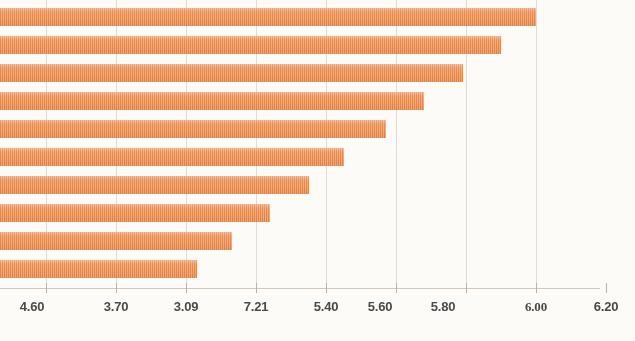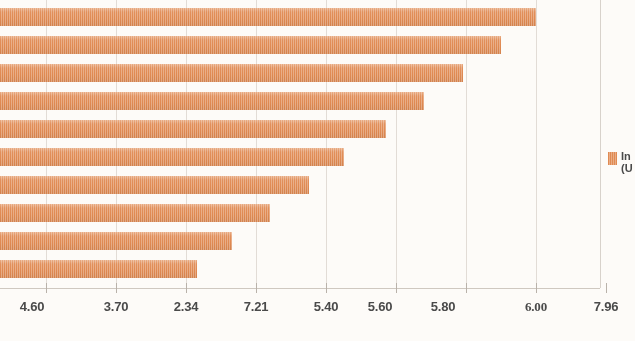--- a/index.html
+++ b/index.html
@@ -194,39 +194,29 @@
       </div>
   </div>
 
   <div id="axis-line"></div>
   <div id="x-axis">
       <div class="tick" style="left: 46px;"></div>
       <div class="tick-label" style="left: 32px;">4.60</div>
       <div class="tick" style="left: 116px;"></div>
       <div class="tick-label" style="left: 116px;">3.70</div>
       <div class="tick" style="left: 186px;"></div>
-      <div class="tick-label" style="left: 186px;">2.34</div>
+      <div class="tick-label" style="left: 186px;">3.09</div>
       <div class="tick" style="left: 256px;"></div>
       <div class="tick-label" style="left: 256px;">7.21</div>
       <div class="tick" style="left: 326px;"></div>
       <div class="tick-label" style="left: 326px;">5.40</div>
       <div class="tick" style="left: 396px;"></div>
       <div class="tick-label" style="left: 380px;">5.60</div>
       <div class="tick" style="left: 466px;"></div>
       <div class="tick-label" style="left: 443px;">5.80</div>
       <div class="tick" style="left: 536px;"></div>
       <div class="tick-label" style="left: 536px; font-family: Liberation Serif, serif;">6.00</div>
       <div class="tick" style="left: 606px;"></div>
-      <div class="tick-label" style="left: 606px;">7.96</div>
+      <div class="tick-label" style="left: 606px;">6.20</div>
     </div>
 
-  <div id="legend">
-    <div id="legend-divider"></div>
-    <div id="legend-entry">
-      <div id="legend-swatch"></div>
-      <div id="legend-text">
-        <div>In</div>
-        <div>(U</div>
-      </div>
-    </div>
-  </div>
 
 </div>
 
 </body></html>

